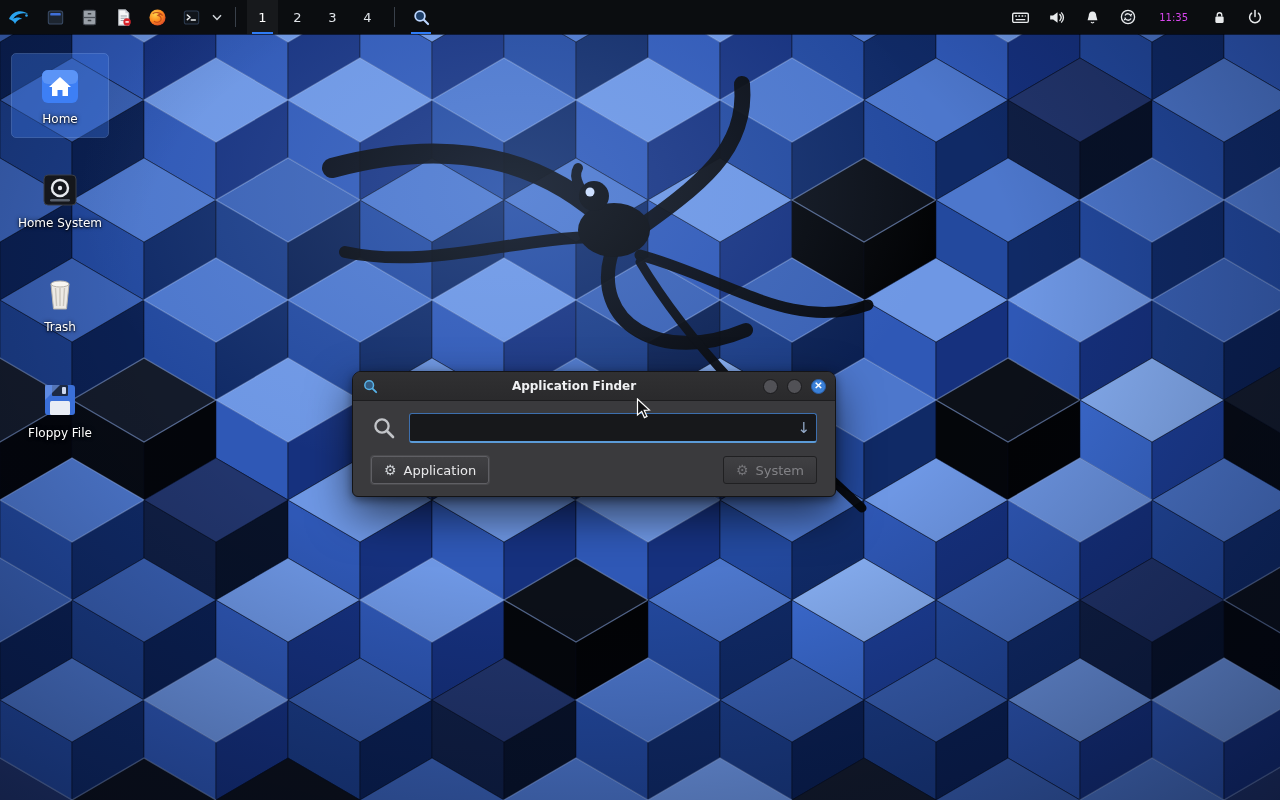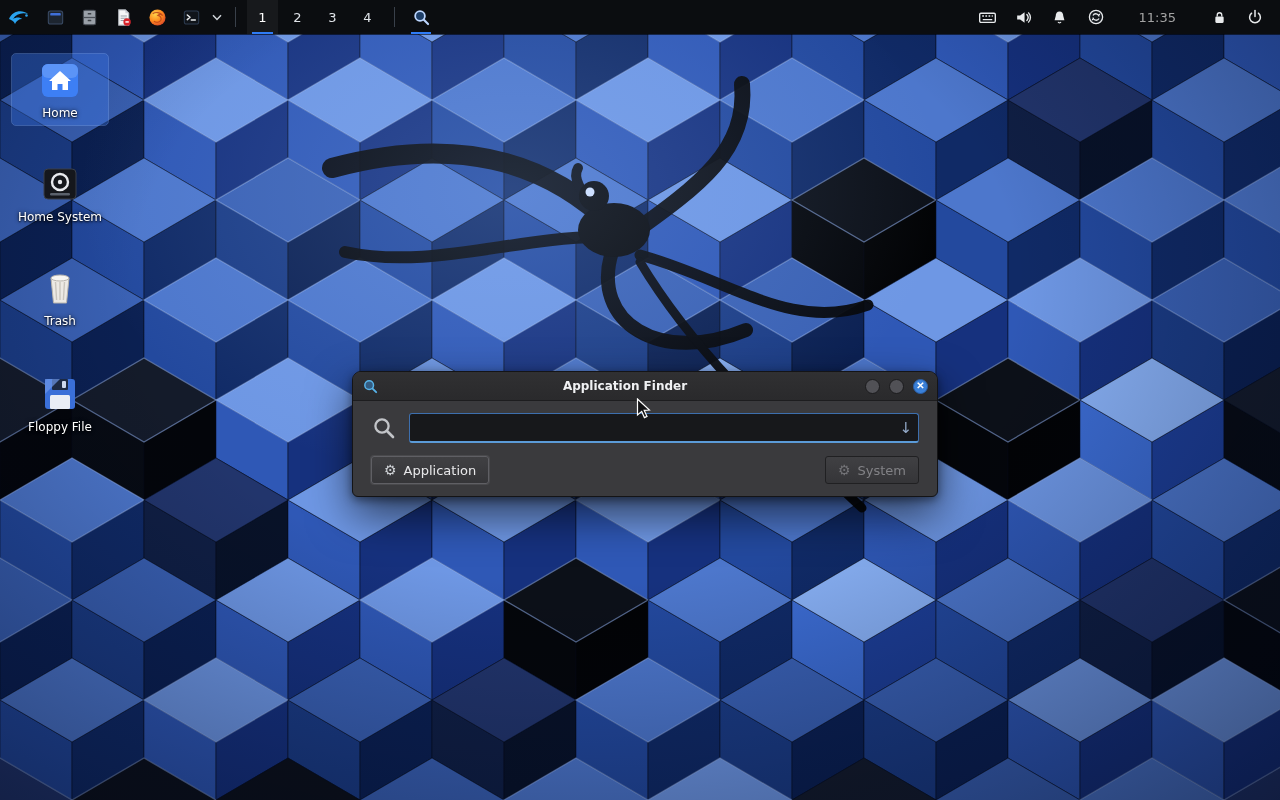--- a/index.html
+++ b/index.html
@@ -35,37 +35,37 @@
   .pbtn.active::after {
     content:""; position:absolute; bottom:0; left:5px; right:5px; height:2px;
     background:#2f7cf6;
   }
   .ws { width:31px; font-size:13px; color:#dfe3e8; font-family:inherit; }
   .ws.active { color:#ffffff; background:rgba(255,255,255,0.05); }
   .sep { width:1px; height:20px; background:#39404a; margin:0 7px; flex:none; }
   .chev { min-width:14px; padding:0 2px; }
   #left-group { display:flex; align-items:center; gap:4px; margin-left:2px; }
   #tray { display:flex; align-items:center; gap:6px; margin-left:auto; padding-right:8px; }
-  #clock { color:#a3a3a3; font-size:13px; margin:0 22px; cursor:pointer; }
+  #clock { color:#d946ef; font-size:10px; margin:0 10px; cursor:pointer; }
 
   
   .desk-item {
     position:absolute; left:12px; width:96px;
     display:flex; flex-direction:column; align-items:center; gap:5px;
-    padding:4px 2px; border-radius:4px; cursor:pointer;
+    padding:10px 2px; border-radius:4px; cursor:pointer;
   }
   .desk-item.selected { background:rgba(60,118,230,0.38); outline:1px solid rgba(130,175,255,0.35); }
   .desk-label {
     font-size:12px; color:#ffffff; text-align:center; line-height:1.15;
     text-shadow:0 1px 2px rgba(0,0,0,0.95), 0 0 4px rgba(0,0,0,0.8);
   }
 
   
   #finder {
-    position:absolute; left:352px; top:371px; width:586px; z-index:30;
+    position:absolute; left:352px; top:371px; width:484px; z-index:30;
     background:#3a3a3d; border:1px solid #141416; border-radius:9px 9px 6px 6px;
     box-shadow:0 18px 44px rgba(0,0,0,0.6), 0 3px 10px rgba(0,0,0,0.45);
   }
   #titlebar {
     position:relative; height:29px; display:flex; align-items:center; padding:0 9px;
     background:linear-gradient(#303032,#2a2a2c); border-radius:8px 8px 0 0;
     border-bottom:1px solid #1d1d1f; cursor:default;
   }
   #win-title {
     position:absolute; left:40px; right:80px; text-align:center;

